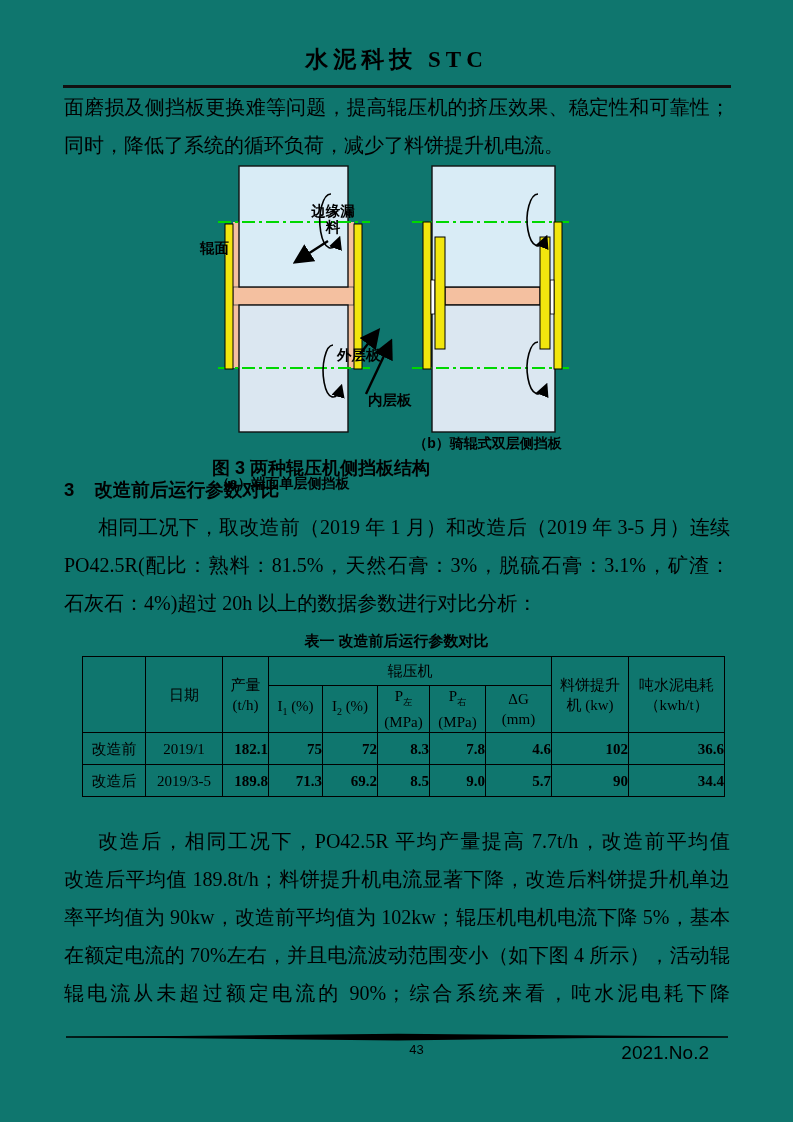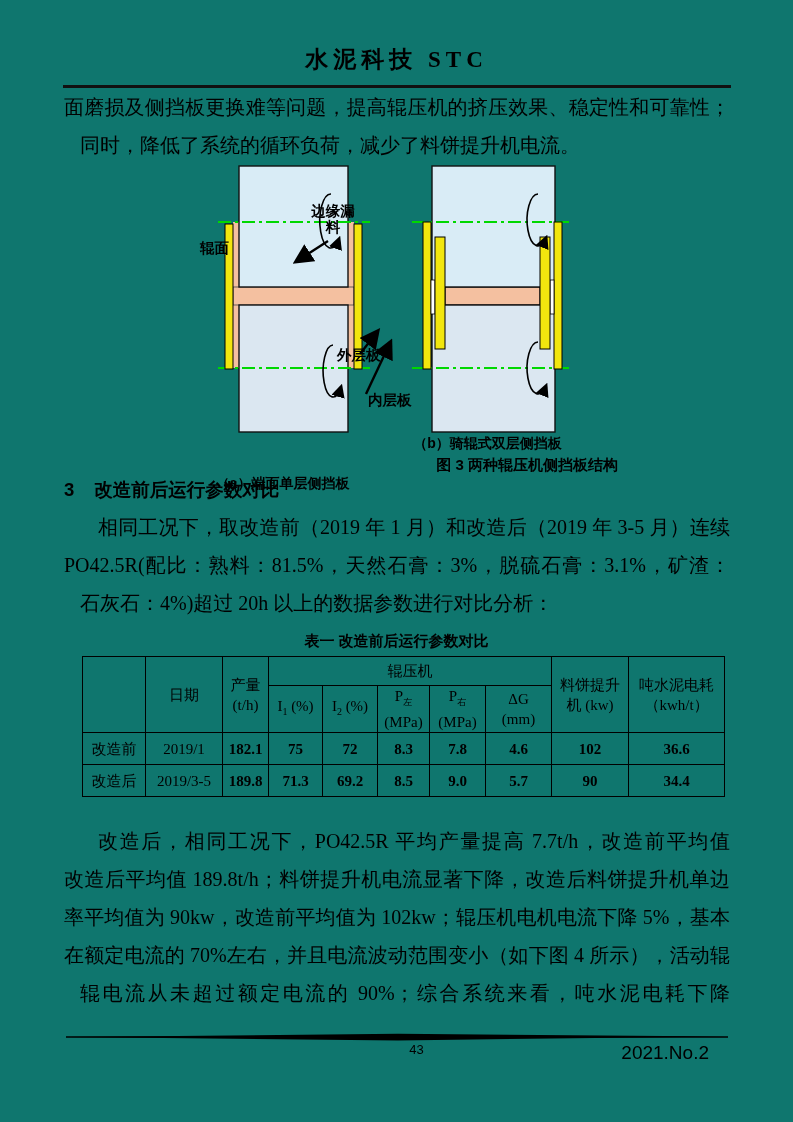--- a/index.html
+++ b/index.html
@@ -15,41 +15,41 @@
     text-align:center; font-size:23px; font-weight:bold;
     letter-spacing:5px; font-family:"Liberation Serif", serif;
   }
   .header-rule { position:absolute; top:85px; left:63px; width:668px; height:2.5px; background:#111; }
   
   .para { position:absolute; left:64px; width:666px; font-size:20px; }
   .jline {
     line-height:38px; height:38px; overflow:hidden;
     text-align:justify; text-align-last:justify; text-justify:inter-character;
   }
-  .jline.last { text-align-last:left;margin-left:16px; }
+  .jline.last { text-align-last:left; }
   .jline.indent { text-indent:34px; }
   
   .figure { position:absolute; left:190px; top:164px; width:420px; height:314px; }
   .figsvg { position:absolute; left:0; top:0; }
   .cl { fill:none; stroke-width:2; stroke-dasharray:13 4 3 4; }
   .bar { stroke:#000; stroke-width:1; }
   .rot { fill:none; stroke:#000; stroke-width:1.6; marker-end:url(#arr); }
   .arrow { fill:none; stroke:#000; stroke-width:2.4; marker-end:url(#arr); }
   .figlabel {
     position:absolute; font-size:14.5px; font-weight:bold; line-height:16px;
     font-family:"Liberation Serif", serif; white-space:nowrap;
   }
   .figlabel.wrap { white-space:normal; width:48px; text-align:center; }
   .subcaption {
     position:absolute; top:271px; width:175px; text-align:center;
     font-size:14px; font-weight:bold; font-family:"Liberation Sans", sans-serif;
   }
   .figcaption {
-    position:absolute; top:292px; left:8px; width:420px; text-align:right;
-    font-size:15px; font-weight:bold; font-family:"Liberation Sans", sans-serif;
+    position:absolute; top:292px; left:22px; width:420px; text-align:left;
+    font-size:18px; font-weight:bold; font-family:"Liberation Sans", sans-serif;
   }
   
   .section-heading {
     position:absolute; left:64px; top:477px; font-size:18.5px; font-weight:bold;
     font-family:"Liberation Sans", sans-serif;
   }
   .section-heading .sec-num { margin-right:20px; }
   
   .table-title {
     position:absolute; top:632px; left:0; width:100%; text-align:center;
@@ -60,21 +60,21 @@
     border-collapse:collapse; table-layout:fixed;
     font-size:15px; font-family:"Liberation Serif", serif;
   }
   .ptable td {
     border:1.5px solid #000; text-align:center; vertical-align:middle;
     padding:0; line-height:20px;
   }
   .ptable tr.r1 td { height:29px; }
   .ptable tr.r2 td { height:44px; }
   .ptable tr.data td { height:32px; }
-  .ptable .num { font-weight:bold; }
+  .ptable .num { font-weight:bold;text-align:right; }
   .ptable sub { font-size:10px; }
   .ptable sub.cn { font-size:9px; }
   
   .footer-rule-svg { position:absolute; left:63px; top:1031px; }
   .page-number {
     position:absolute; top:1042px; left:0; width:100%; text-align:center;
     font-size:13px; font-family:"Liberation Sans", sans-serif;margin-left:20px;
   }
   .issue-label {
     position:absolute; top:1042px; right:84px;

